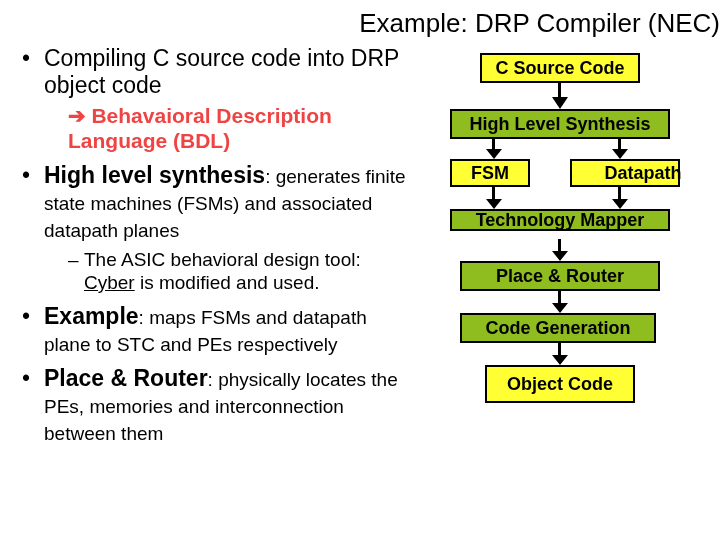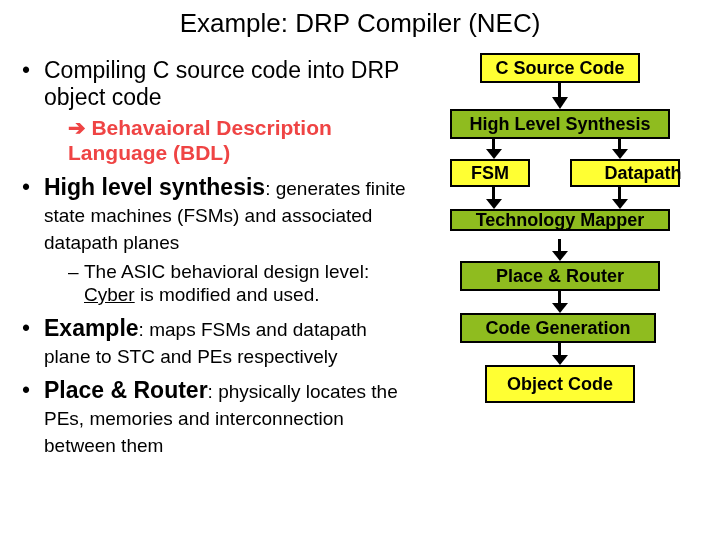--- a/index.html
+++ b/index.html
@@ -6,35 +6,34 @@
   body {
     width: 720px;
     height: 540px;
     background: #fff;
     font-family: Arial, Helvetica, sans-serif;
     color: #000;
     position: relative;
     overflow: hidden;
   }
   .title {
-    text-align: center;
+    text-align: right;
     font-size: 26px;
     padding-top: 8px;
     padding-bottom: 6px;
     font-weight: 400;
   }
   .content {
     display: flex;
     flex-direction: row;
     padding: 0 10px 0 20px;
   }
   .left {
     flex: 0 0 400px;
     padding-right: 8px;
-    margin-top: 12px;
   }
   .right {
     flex: 1;
     position: relative;
     height: 460px;
   }
   ul.outer { list-style: none; }
   ul.outer > li {
     position: relative;
     padding-left: 24px;
@@ -109,21 +108,21 @@
     <ul class="outer">
       <li>
         <span>Compiling C source code into DRP object code</span>
         <div class="sub bdl">
           <span class="arrow-glyph">➔</span><span> Behavaioral Description Language (BDL)</span>
         </div>
       </li>
       <li>
         <span class="hls-head">High level synthesis</span><span class="body-text">: generates finite state machines (FSMs) and associated datapath planes</span>
         <div class="dash body-text">
-          <span>The ASIC behavioral design level: </span><span class="underline">Cyber</span><span> is modified and used.</span>
+          <span>The ASIC behavioral design tool: </span><span class="underline">Cyber</span><span> is modified and used.</span>
         </div>
       </li>
       <li>
         <span class="hls-head">Example</span><span class="body-text">: maps FSMs and datapath plane to STC and PEs respectively</span>
       </li>
       <li>
         <span class="hls-head">Place &amp; Router</span><span class="body-text">: physically locates the PEs, memories and interconnection between  them</span>
       </li>
     </ul>
   </div>

